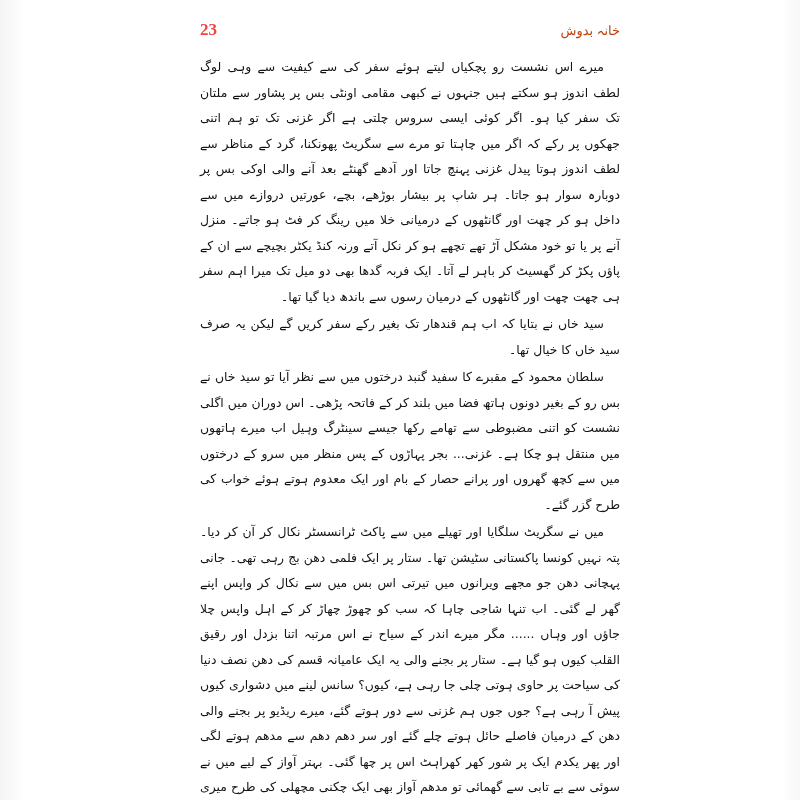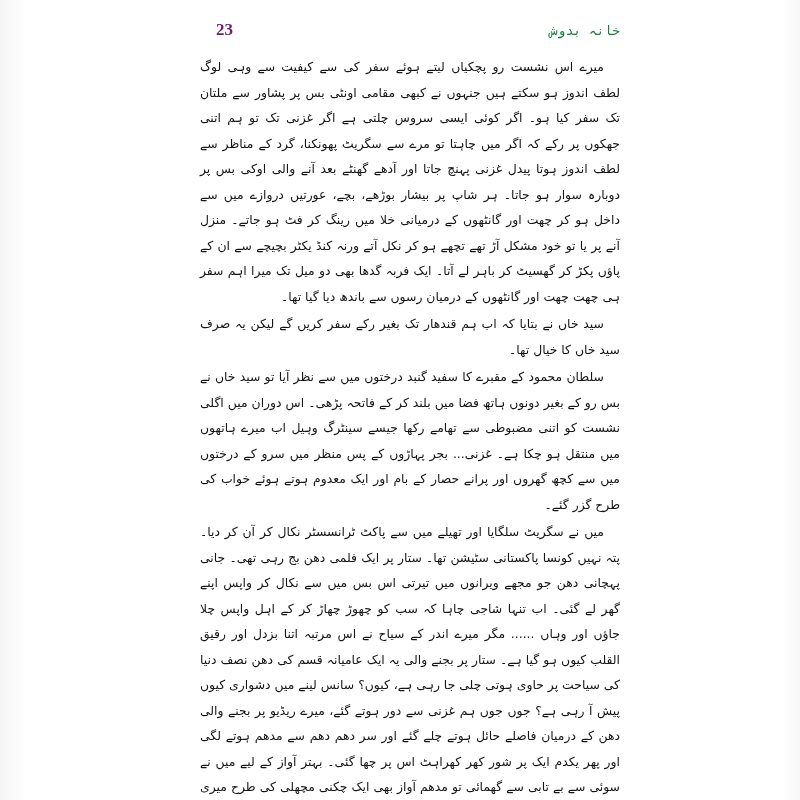--- a/index.html
+++ b/index.html
@@ -30,32 +30,31 @@
   }
   .header-row {
     display: flex;
     flex-direction: row-reverse;
     justify-content: space-between;
     align-items: baseline;
     width: 100%;
     margin-bottom: 14px;
   }
   .book-title {
-    font-family: Liberation Mono, monospace;
+    font-family: Liberation Sans, sans-serif;
     font-size: 13px;
     direction: rtl;
     letter-spacing: 0px;
-    color: #15803d;
+    color: #c2410c;
   }
   .page-number {
     font-family: "Liberation Serif", serif;
     font-size: 17px;
     font-weight: bold;
-    color: #701a75;
-    margin-left: 16px;
+    color: #ef4444;
   }
   .body-text {
     direction: rtl;
     text-align: justify;
     text-align-last: right;
     font-family: "DejaVu Sans", sans-serif;
     font-size: 12.4px;
     line-height: 25.5px;
     color: #141414;
     width: 100%;

